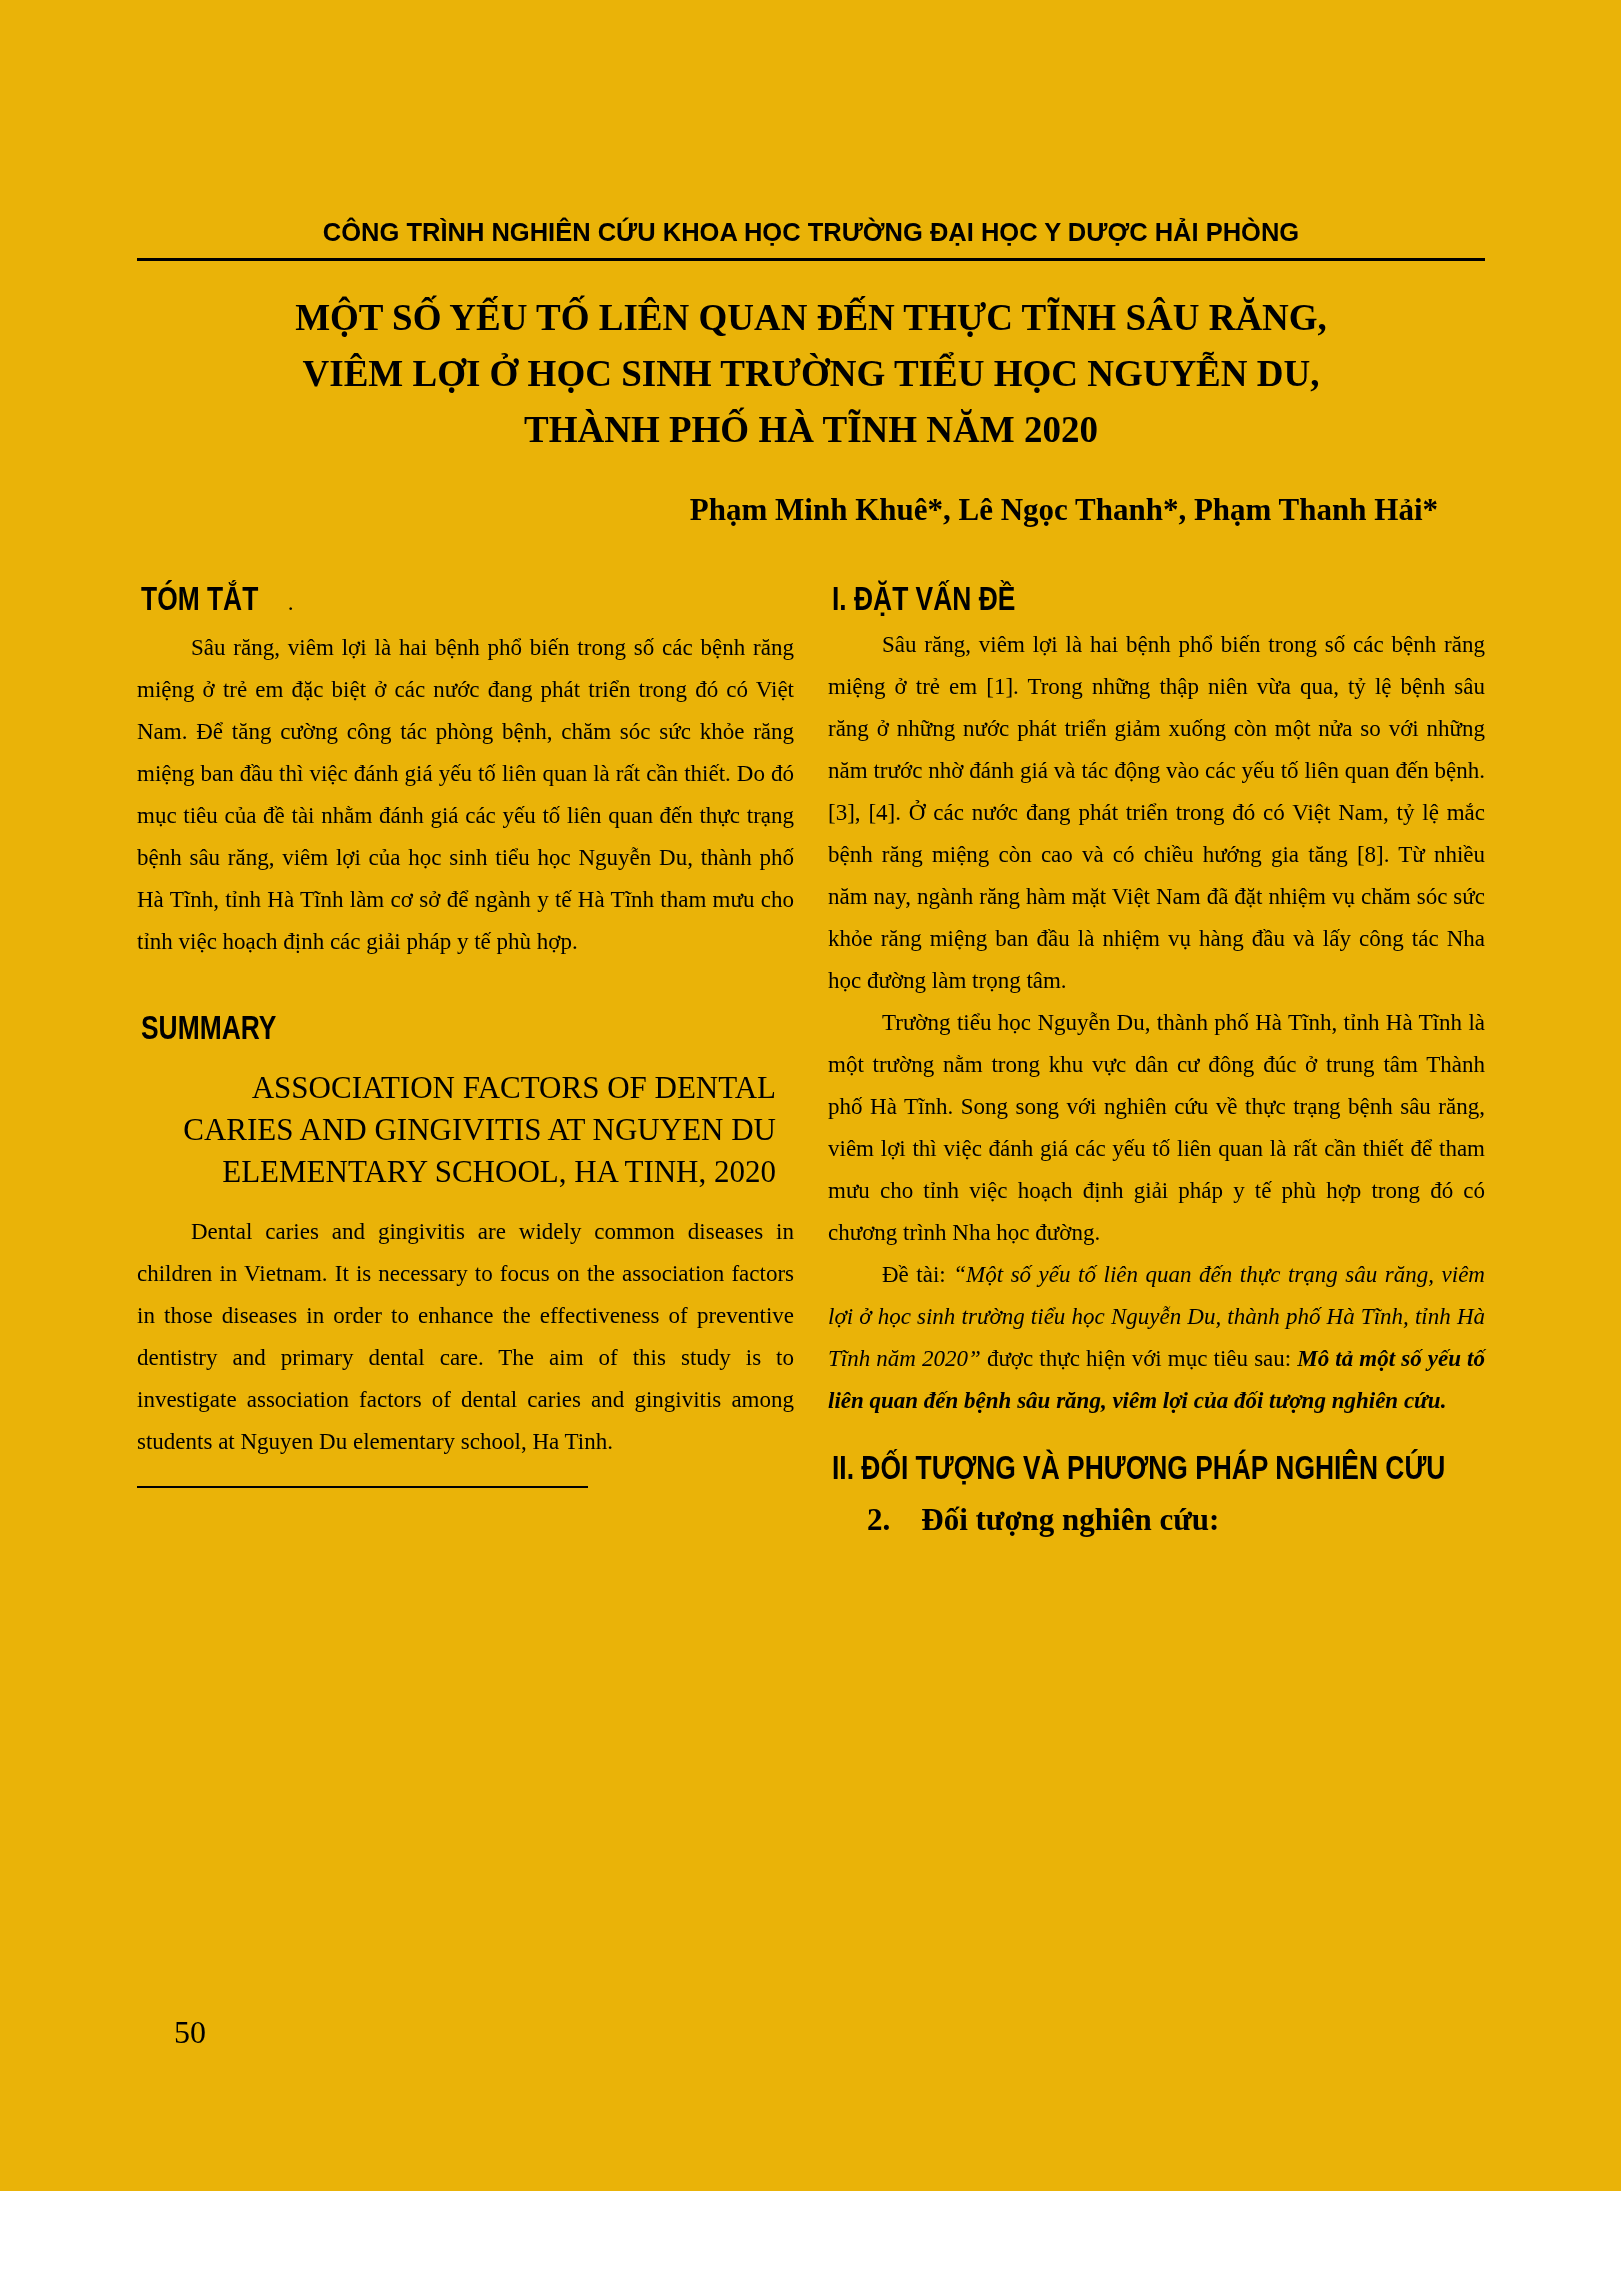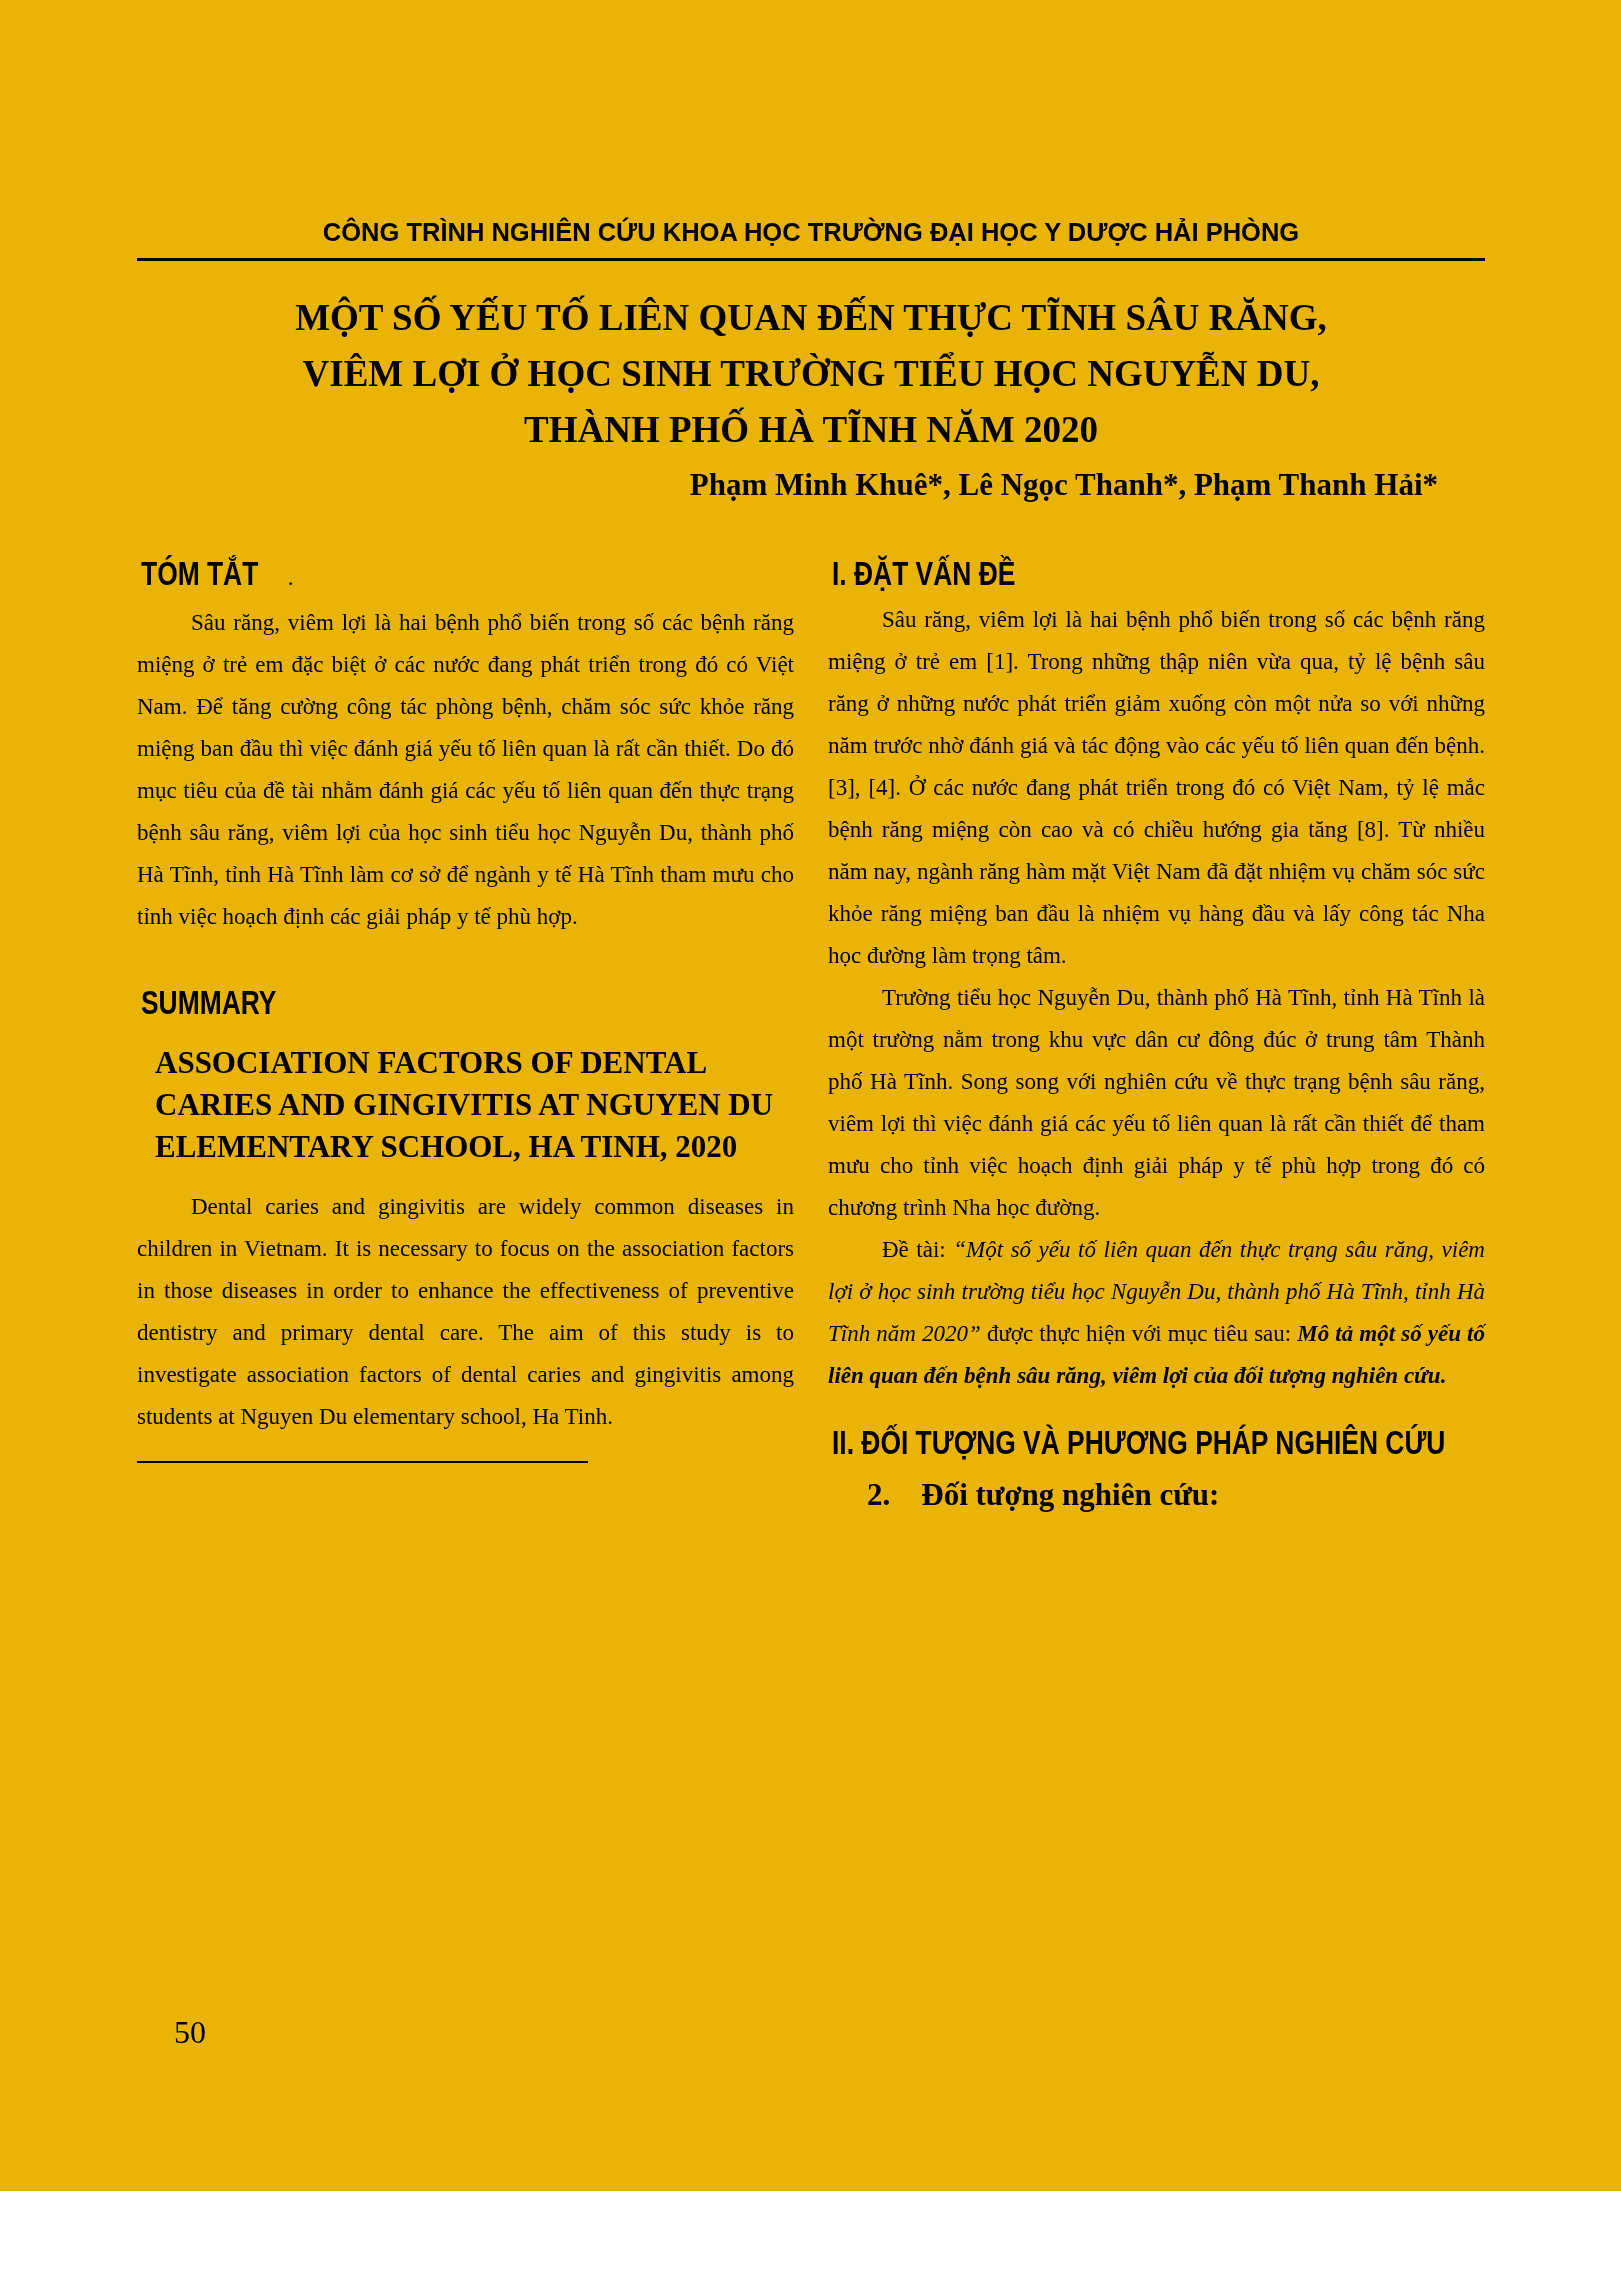--- a/index.html
+++ b/index.html
@@ -35,21 +35,21 @@
   
   .title-block {
     margin-top: 29px;
     text-align: center;
     font-weight: bold;
     font-size: 37px;
     line-height: 56px;
   }
   
   .authors {
-    margin-top: 6px;
+    margin-top: 31px;
     text-align: right;
     padding-right: 47px;
     font-weight: bold;
     font-size: 31px;
     line-height: 42px;
   }
   
   .columns {
     margin-top: 43px;
     display: flex;
@@ -80,24 +80,24 @@
   .body-p {
     margin: 0;
     font-size: 23px;
     line-height: 42px;
     text-align: justify;
     text-indent: 54px;
   }
   .summary-head { margin-top: 44px; }
   .summary-subtitle {
     margin: 18px;
-    font-weight: bold;
+    font-weight: normal;
     font-size: 31px;
     line-height: 42px;
-    text-align: left;
+    text-align: right;
     text-indent: 0;
   }
   .footnote-rule {
     width: 451px;
     height: 0;
     border-top: 2.9px solid #000000;
     margin: 23.5px 0 15.7px 0;
   }
   .footnote p {
     margin: 0;

